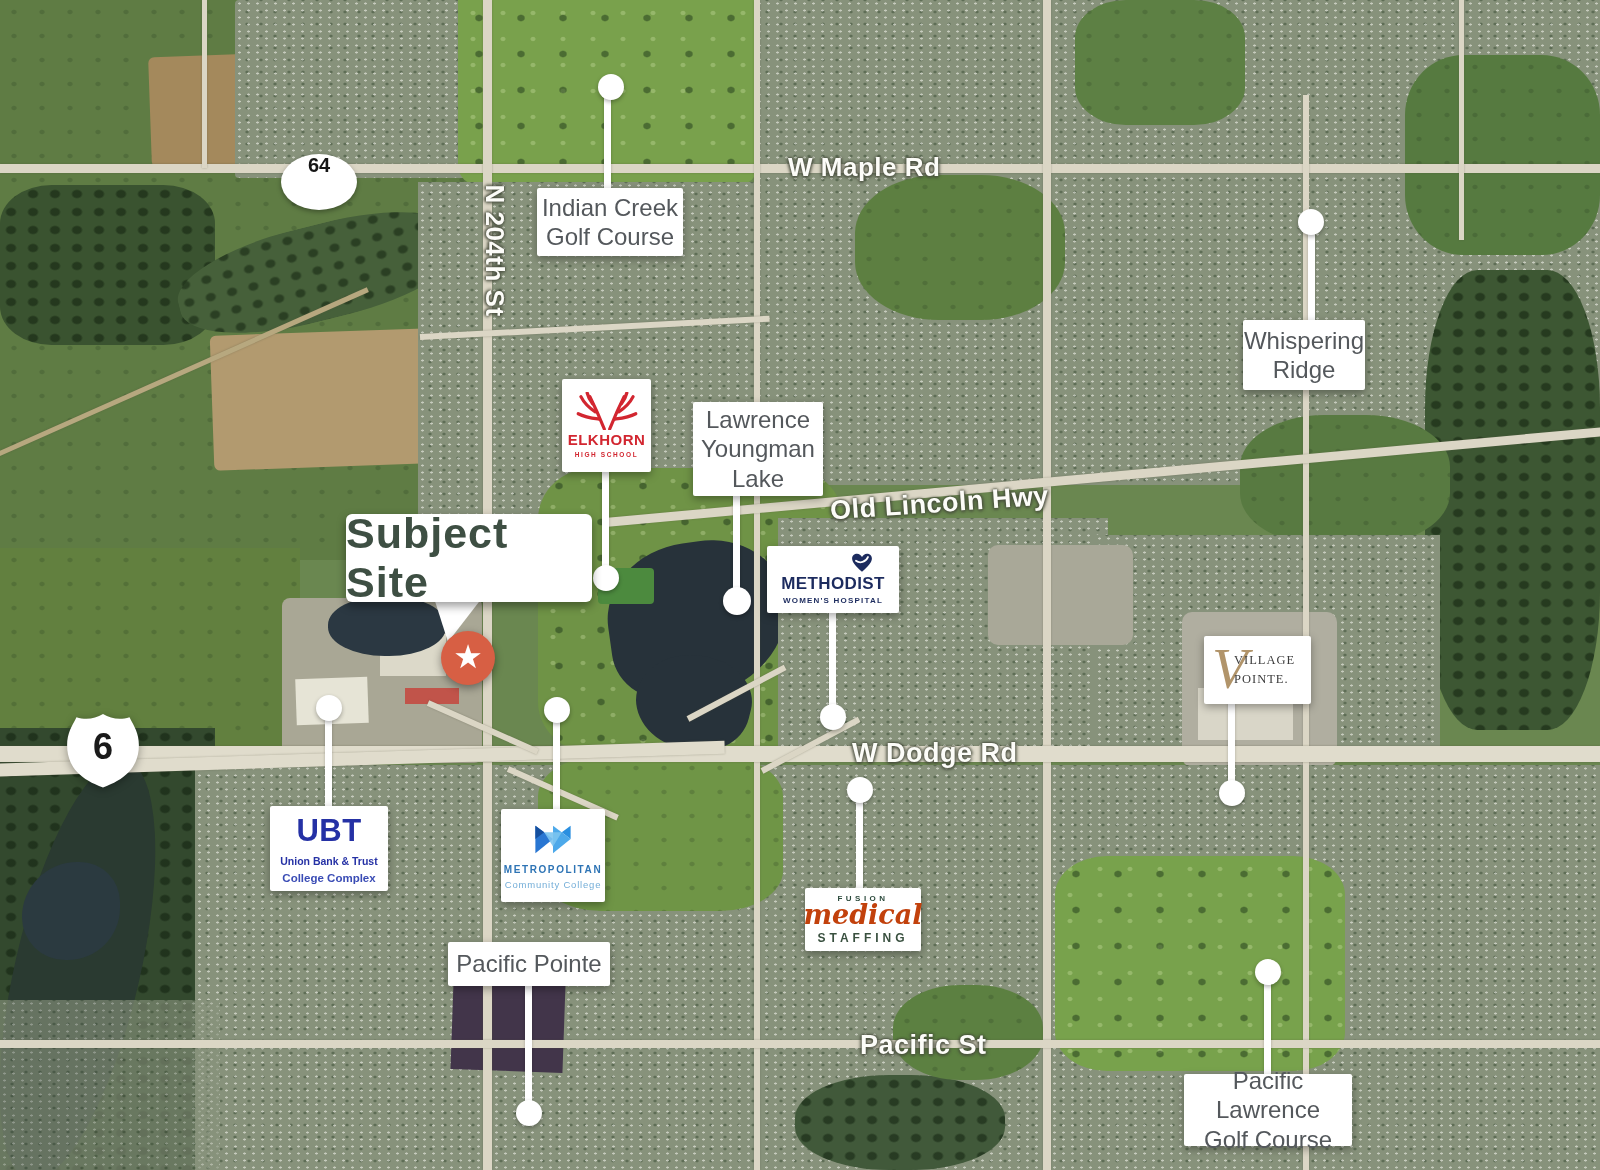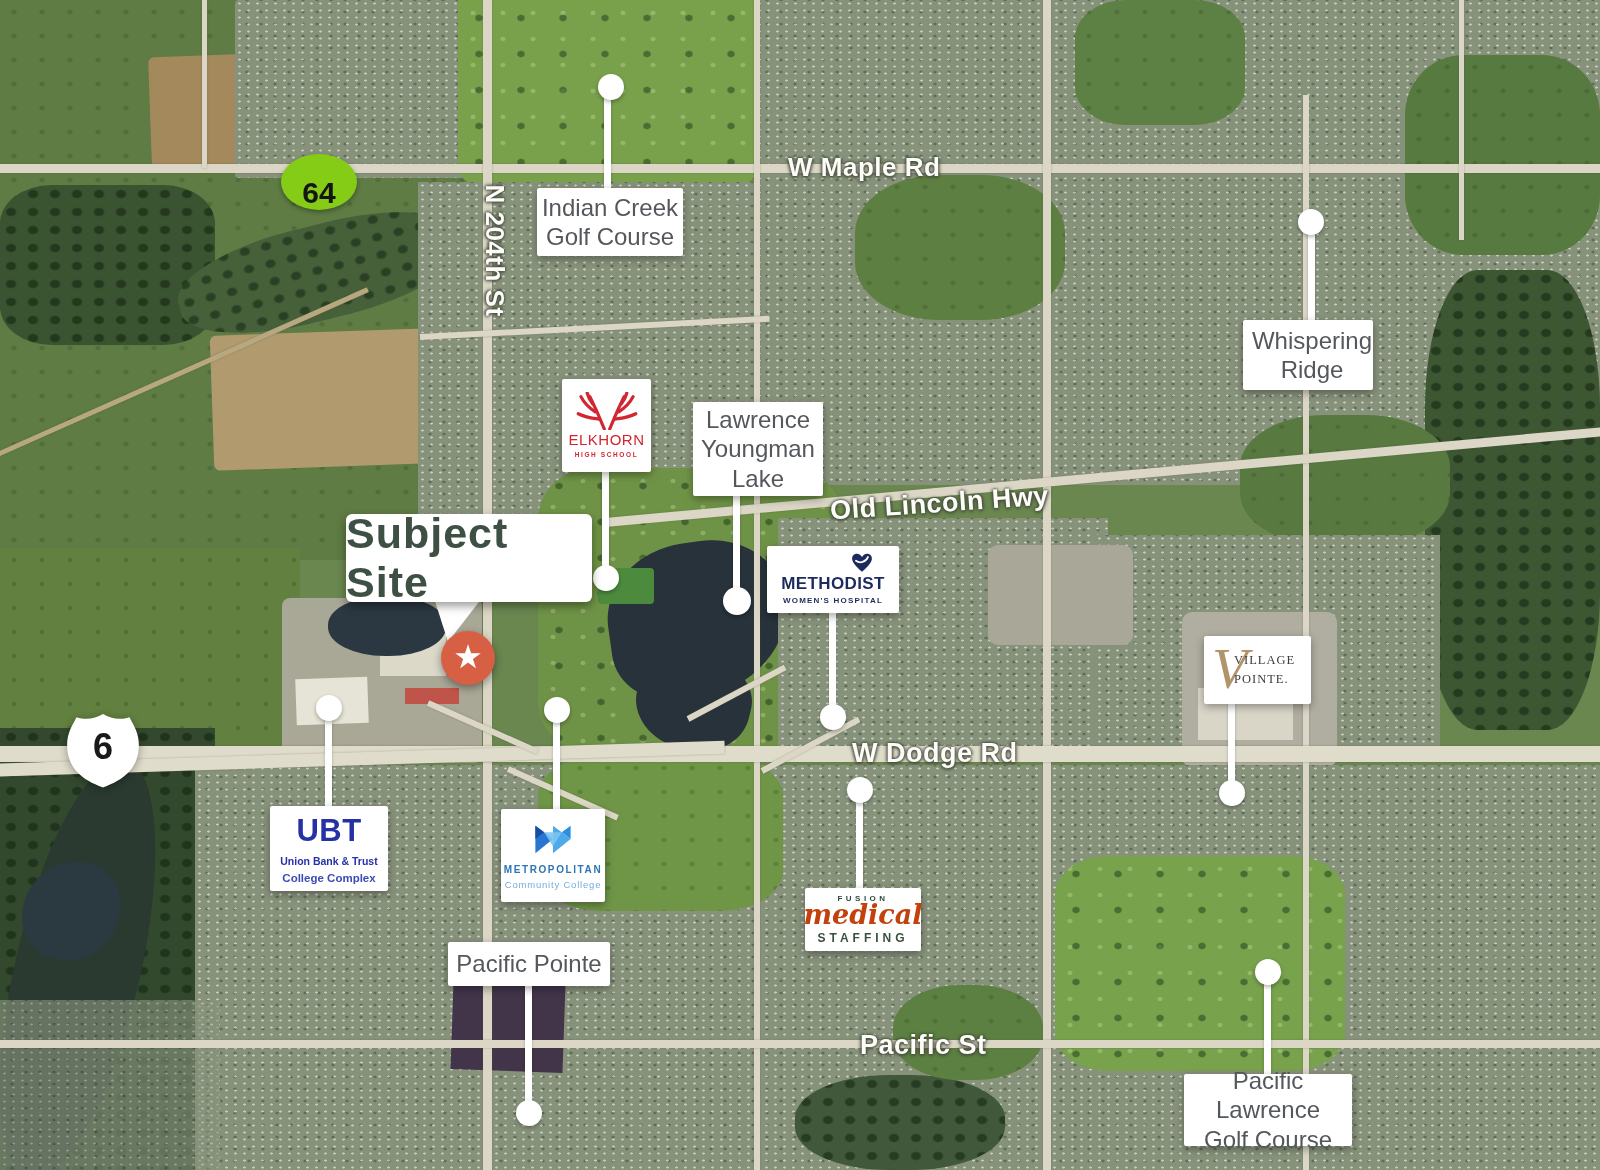--- a/index.html
+++ b/index.html
@@ -83,38 +83,38 @@
   
   .rlabel{position:absolute;z-index:2;color:#fcfcf8;font-weight:bold;font-size:26px;letter-spacing:.5px;white-space:nowrap;
     text-shadow:0 2px 3px rgba(70,75,60,.85),0 -1px 2px rgba(70,75,60,.6),2px 0 3px rgba(70,75,60,.6),-2px 0 3px rgba(70,75,60,.6);}
   .lbl-maple{left:788px;top:152px;}
   .lbl-204{left:424px;top:235px;width:140px;text-align:center;transform:rotate(90deg);}
   .lbl-lincoln{left:830px;top:488px;font-size:27px;transform:rotate(-4deg);}
   .lbl-dodge{left:852px;top:738px;font-size:27px;}
   .lbl-pacific{left:860px;top:1030px;font-size:27px;}
 
   
-  .shield-oval{position:absolute;left:281px;top:154px;width:76px;height:56px;background:#84cc16;border-radius:50%;
-    display:flex;align-items:flex-end;justify-content:center;font-size:30px;font-weight:bold;color:#151515;
+  .shield-oval{position:absolute;left:281px;top:154px;width:76px;height:56px;background:#ffffff;border-radius:50%;
+    display:flex;align-items:flex-start;justify-content:center;font-size:20px;font-weight:bold;color:#151515;
     box-shadow:0 2px 5px rgba(0,0,0,.35);z-index:3;}
   .shield-us{position:absolute;left:64px;top:710px;width:78px;height:80px;z-index:3;filter:drop-shadow(0 2px 4px rgba(0,0,0,.35));}
   .shield-us svg{position:absolute;left:0;top:0;}
   .shield-us .num{position:absolute;left:0;top:16px;width:100%;text-align:center;font-size:36px;font-weight:bold;color:#1a1a1a;}
 
   
   .cline{position:absolute;width:7px;background:#fff;z-index:3;box-shadow:0 1px 3px rgba(0,0,0,.25);}
   .cdot{position:absolute;width:26px;height:26px;background:#fff;border-radius:50%;z-index:4;box-shadow:0 2px 4px rgba(0,0,0,.3);}
   .cbox{position:absolute;background:#fff;z-index:5;box-shadow:0 3px 9px rgba(0,0,0,.35);border-radius:2px;
     display:flex;flex-direction:column;align-items:center;justify-content:center;
     color:#54585c;font-size:24px;line-height:1.22;text-align:center;}
 
   .l-indian{left:604px;top:86px;height:104px;}      .d-indian{left:598px;top:74px;}
   .b-indian{left:537px;top:188px;width:146px;height:68px;}
   .l-whisp{left:1308px;top:220px;height:102px;}     .d-whisp{left:1298px;top:209px;}
-  .b-whisp{left:1243px;top:320px;width:122px;height:70px;padding-left:8px;}
+  .b-whisp{left:1243px;top:320px;width:122px;height:70px;}
   .l-elk{left:602px;top:470px;height:110px;}        .d-elk{left:593px;top:565px;}
   .b-elk{left:562px;top:379px;width:89px;height:93px;}
   .l-lake{left:733px;top:494px;height:108px;}       .d-lake{left:723px;top:587px;width:28px;height:28px;}
   .b-lake{left:672px;top:402px;width:130px;height:94px;margin-left:21px;}
   .l-meth{left:829px;top:611px;height:107px;}       .d-meth{left:820px;top:704px;}
   .b-meth{left:767px;top:546px;width:132px;height:67px;}
   .l-vp{left:1228px;top:702px;height:92px;}         .d-vp{left:1219px;top:780px;}
   .b-vp{left:1204px;top:636px;width:107px;height:68px;}
   .l-ubt{left:325px;top:706px;height:102px;}        .d-ubt{left:316px;top:695px;}
   .b-ubt{left:270px;top:806px;width:118px;height:85px;}
@@ -131,21 +131,21 @@
   .subject-bubble{position:absolute;left:346px;top:514px;width:246px;height:88px;background:#fff;border-radius:6px;
     box-shadow:0 4px 10px rgba(0,0,0,.4);z-index:6;display:flex;align-items:center;justify-content:center;}
   .subject-bubble span{font-family:Liberation Sans, sans-serif;font-weight:bold;font-size:43px;color:#3e4f43;letter-spacing:1px;}
   .subject-tail{position:absolute;left:434px;top:598px;width:0;height:0;z-index:6;
     border-left:14px solid transparent;border-right:34px solid transparent;border-top:44px solid #fff;}
   .star-marker{position:absolute;left:441px;top:631px;width:54px;height:54px;background:#d75f44;border-radius:50%;
     z-index:6;display:flex;align-items:center;justify-content:center;box-shadow:0 3px 8px rgba(0,0,0,.4);}
   .star-marker span{color:#fff;font-size:33px;line-height:1;margin-top:-3px;}
 
   
-  .b-elk .elk-name{font-size:15px;font-weight:normal;color:#d22630;letter-spacing:.5px;margin-top:1px;}
+  .b-elk .elk-name{font-size:15px;font-weight:bold;color:#d22630;letter-spacing:.5px;margin-top:1px;}
   .b-elk .elk-sub{font-size:6.5px;font-weight:bold;color:#d22630;letter-spacing:1.6px;margin-top:2px;}
   .b-meth .meth-heart{margin-left:58px;margin-bottom:1px;}
   .b-meth .meth-name{font-size:17px;font-weight:800;color:#1c2b5e;letter-spacing:.4px;}
   .b-meth .meth-sub{font-size:8px;font-weight:bold;color:#1c2b5e;letter-spacing:1.2px;margin-top:1px;}
   .b-vp .vp-mono{position:absolute;left:8px;top:-2px;font-family:"Liberation Serif",serif;font-style:italic;
     font-size:58px;color:#b1946a;font-weight:normal;}
   .b-vp .vp-text{position:absolute;left:30px;top:15px;text-align:left;}
   .b-vp .vp-line{font-family:"Liberation Serif",serif;font-size:12.5px;color:#3b3b3b;letter-spacing:1px;line-height:1.55;display:block;}
   .b-ubt .ubt-name{font-size:31px;font-weight:800;color:#2531a5;letter-spacing:.5px;}
   .b-ubt .ubt-l1{font-size:10.5px;font-weight:600;color:#2531a5;margin-top:5px;}

